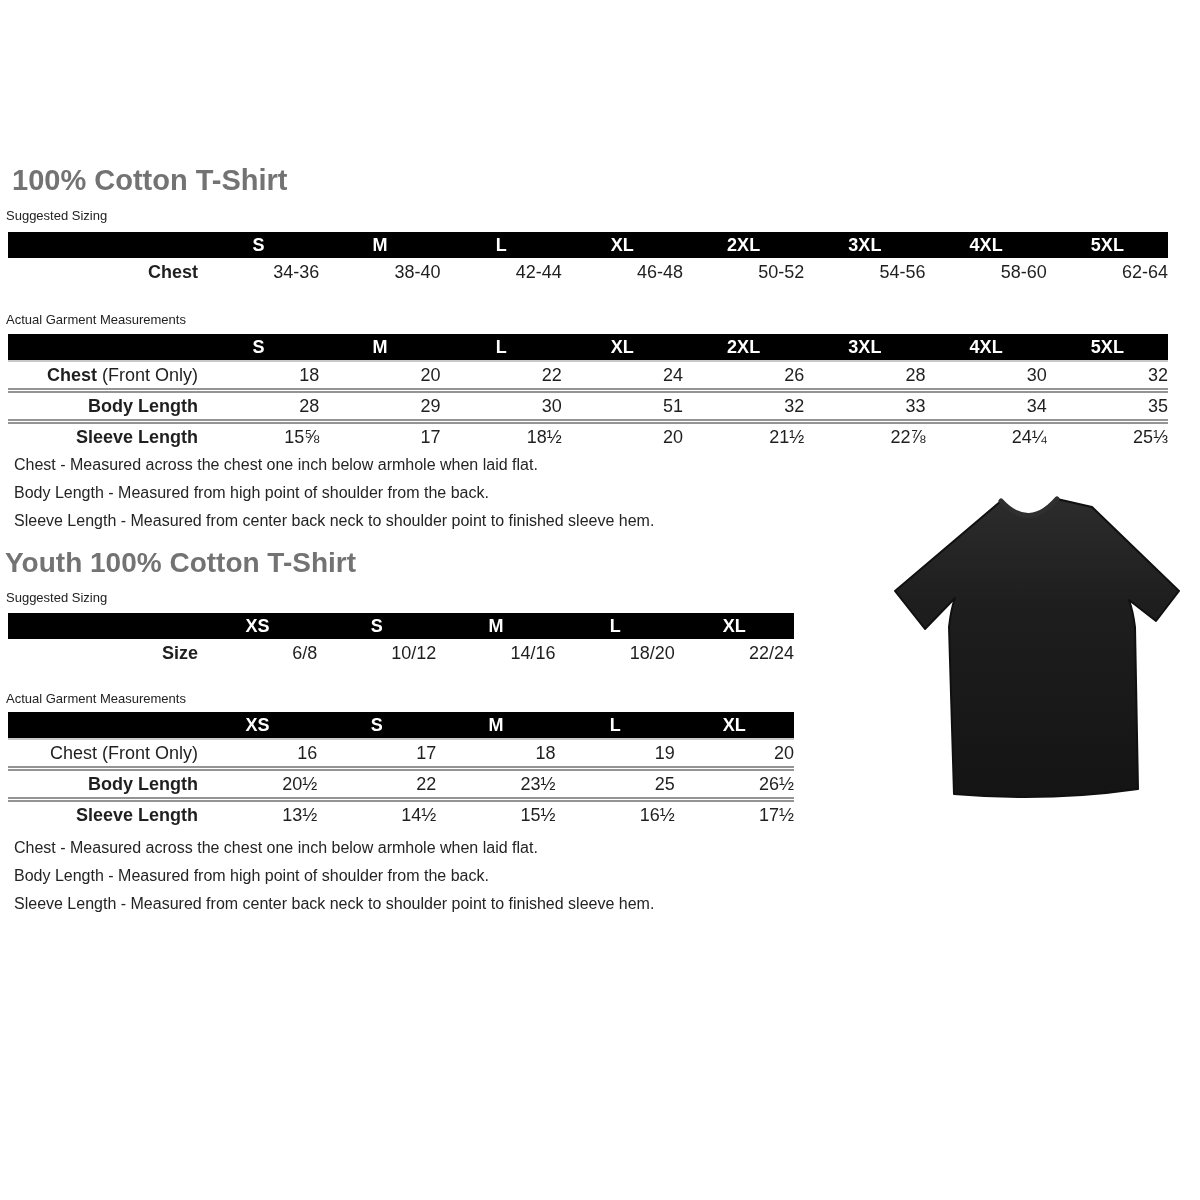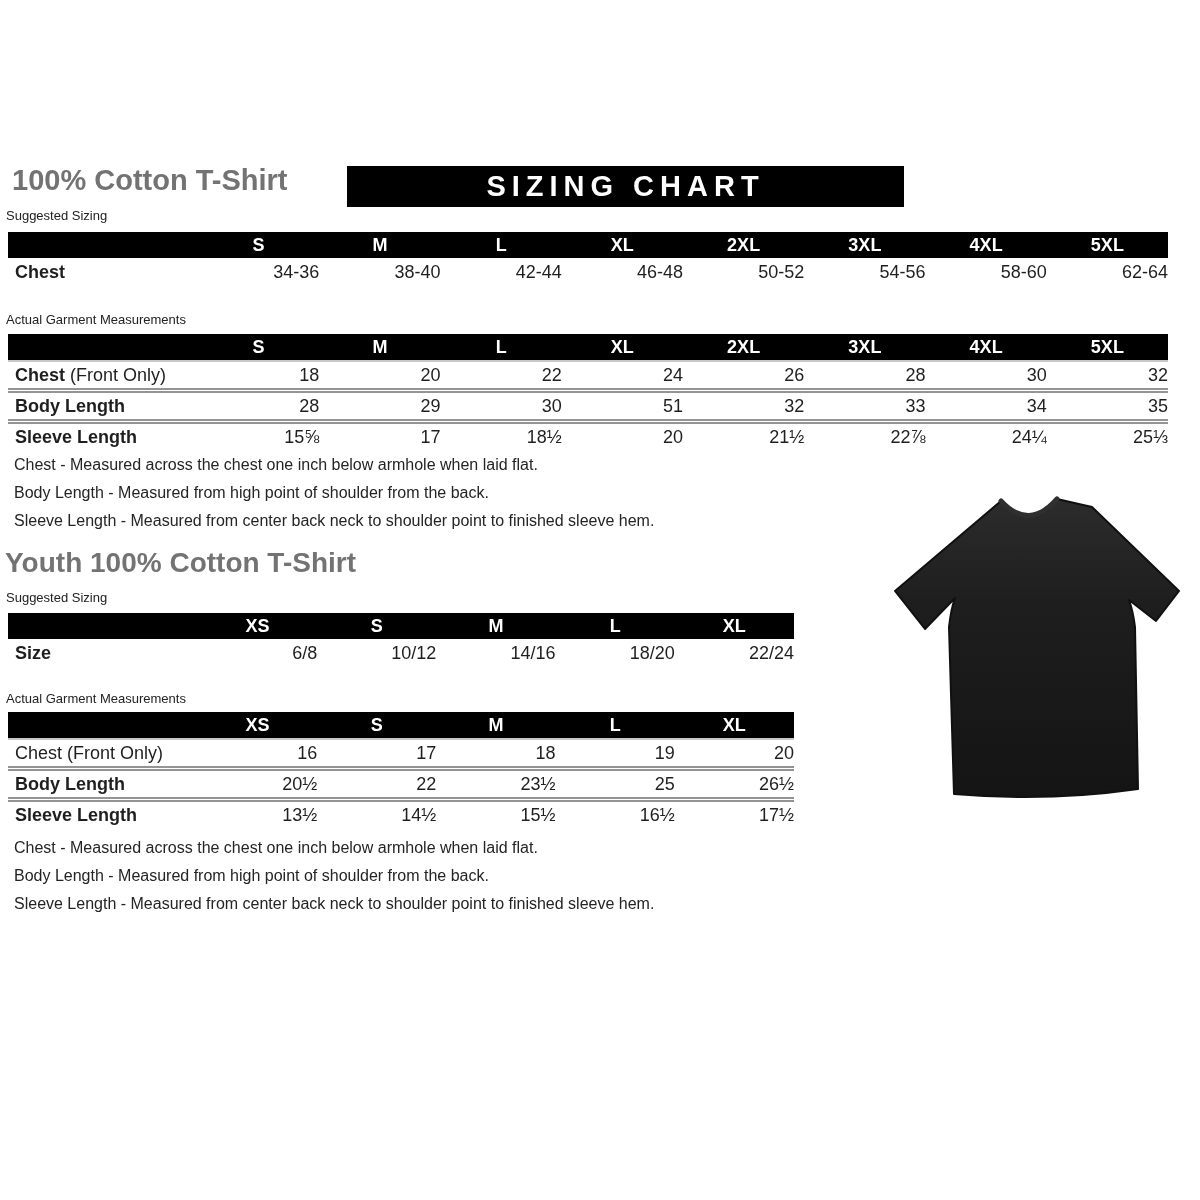--- a/index.html
+++ b/index.html
@@ -22,42 +22,39 @@
 
   table{position:absolute;border-collapse:collapse;table-layout:fixed;}
   #adult-suggested-table{left:8px;top:232px;width:1160px;}
   #adult-meas-table{left:8px;top:334px;width:1160px;}
   #youth-suggested-table{left:8px;top:613px;width:786px;}
   #youth-meas-table{left:8px;top:712px;width:786px;}
 
   th{background:#000;color:#fff;font-size:18px;font-weight:700;text-align:center;height:26px;padding:0;}
   th.labelcol{width:190px;}
   td{font-size:18px;text-align:right;height:29px;padding:0;color:#1f1f1f;white-space:nowrap;}
-  td.rowlabel{text-align:left;padding-left:7px;}
+  td.rowlabel{text-align:right;padding-left:7px;}
   .meas td{height:26px;}
   .meas thead th{border-bottom:2px solid #c9c9c9;}
   .meas tbody tr:not(:first-child) td{border-top:5px double #949494;}
 
   .notes{position:absolute;font-size:16px;color:#242424;}
   #adult-notes{left:14px;top:455px;}
   #youth-notes{left:14px;top:838px;}
   .notes p{margin:0 0 9px 0;line-height:19px;white-space:nowrap;}
 
   #tshirt-figure{position:absolute;left:888px;top:487px;width:298px;height:322px;}
 </style>
 </head>
 <body>
 
 <div class="sheet">
 
   <h1 class="title" id="adult-title">100% Cotton T-Shirt</h1>
 
-  <div class="banner">
-    <span>SIZING CHART</span>
-  </div>
 
   <div class="subhead" id="adult-suggested-heading">Suggested Sizing</div>
 
   <table id="adult-suggested-table">
       <thead>
         <tr>
           <th class="labelcol"></th>
           <th>S</th>
           <th>M</th>
           <th>L</th>

